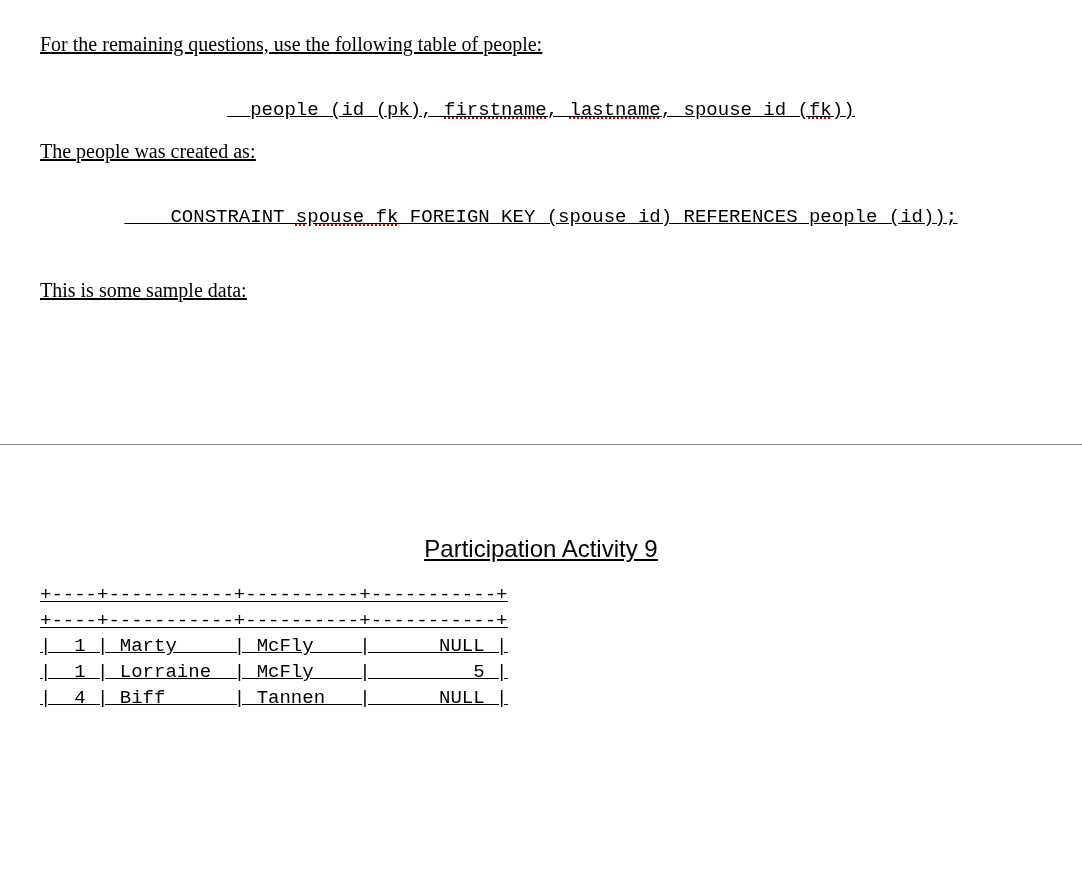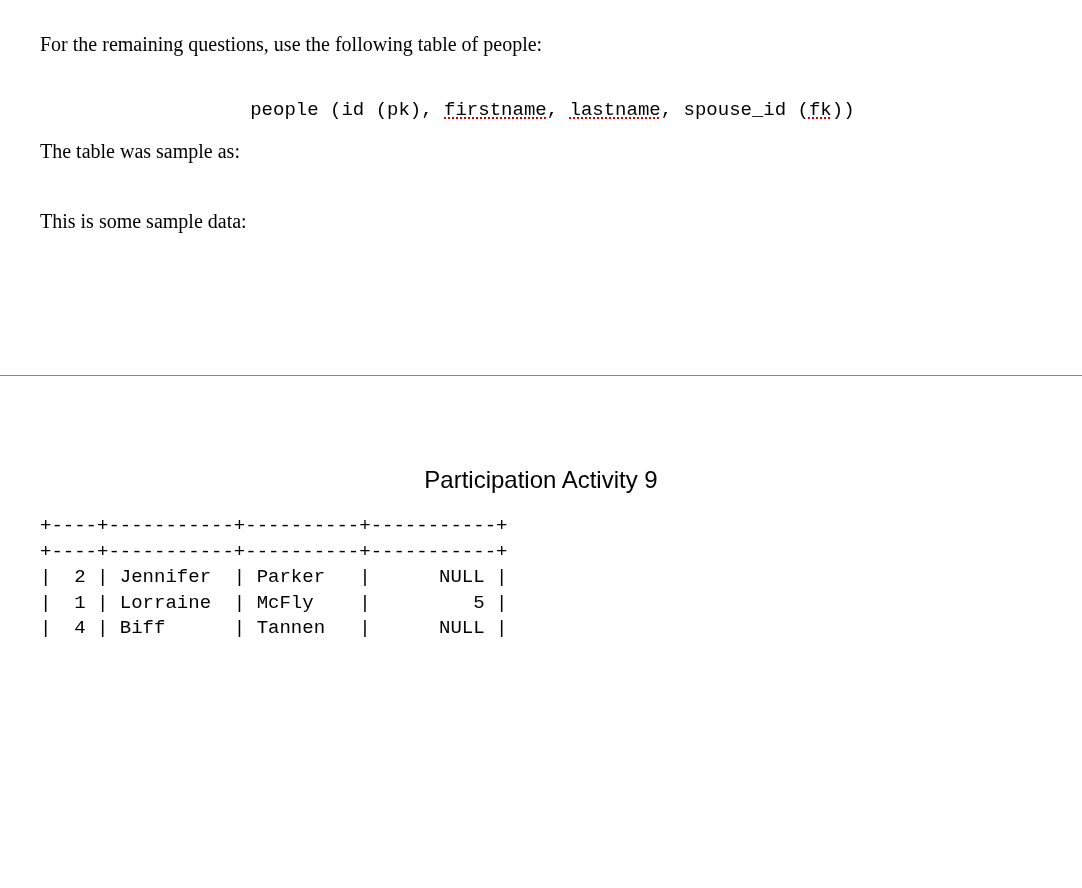--- a/index.html
+++ b/index.html
@@ -1,18 +1,19 @@
 <!DOCTYPE html>
 <html><head>
   <meta charset="utf-8">
   <style>
     * {
       margin: 0;
       padding: 0;
       box-sizing: border-box;
+      text-decoration: underline;
     }
     body {
       font-family: "Times New Roman", Times, serif;
       font-size: 20px;
       color: #000;
       background: #fff;
       padding: 30px 40px;
       width: 1082px;
     }
     .paragraph {
@@ -59,31 +60,32 @@
   </style>
 </head>
 <body>
 
 <div class="paragraph">For the remaining questions, use the following table of people:</div>
 
 <div class="mono paragraph">
   <span>people (id (pk), </span><span class="spell-underline">firstname</span><span>, </span><span class="spell-underline">lastname</span><span>, spouse_id (</span><span class="spell-underline">fk</span><span>))</span>
 </div>
 
-<div class="paragraph">The table was sample as:</div>
+<div class="paragraph">The people was created as:</div>
 
 <div class="mono">
+<div><span>    CONSTRAINT </span><span class="spell-underline">spouse_fk</span><span> FOREIGN KEY (spouse_id) REFERENCES people (id));</span></div>
 </div>
 
-<div class="paragraph" style="margin-top:2px;">This is some sample data:</div>
+<div class="paragraph" style="margin-top:20px;">This is some sample data:</div>
 
 <hr class="hr-divider">
 
 <div class="activity-title">Participation Activity 9</div>
 
 <div class="table-block">
   <div class="table-line">+----+-----------+----------+-----------+</div>
   <div class="table-line">+----+-----------+----------+-----------+</div>
-  <div class="table-line">|  2 | Jennifer  | Parker   |      NULL |</div>
+  <div class="table-line">|  1 | Marty     | McFly    |      NULL |</div>
   <div class="table-line">|  1 | Lorraine  | McFly    |         5 |</div>
   <div class="table-line">|  4 | Biff      | Tannen   |      NULL |</div>
 
 </div>
 
 </body></html>

